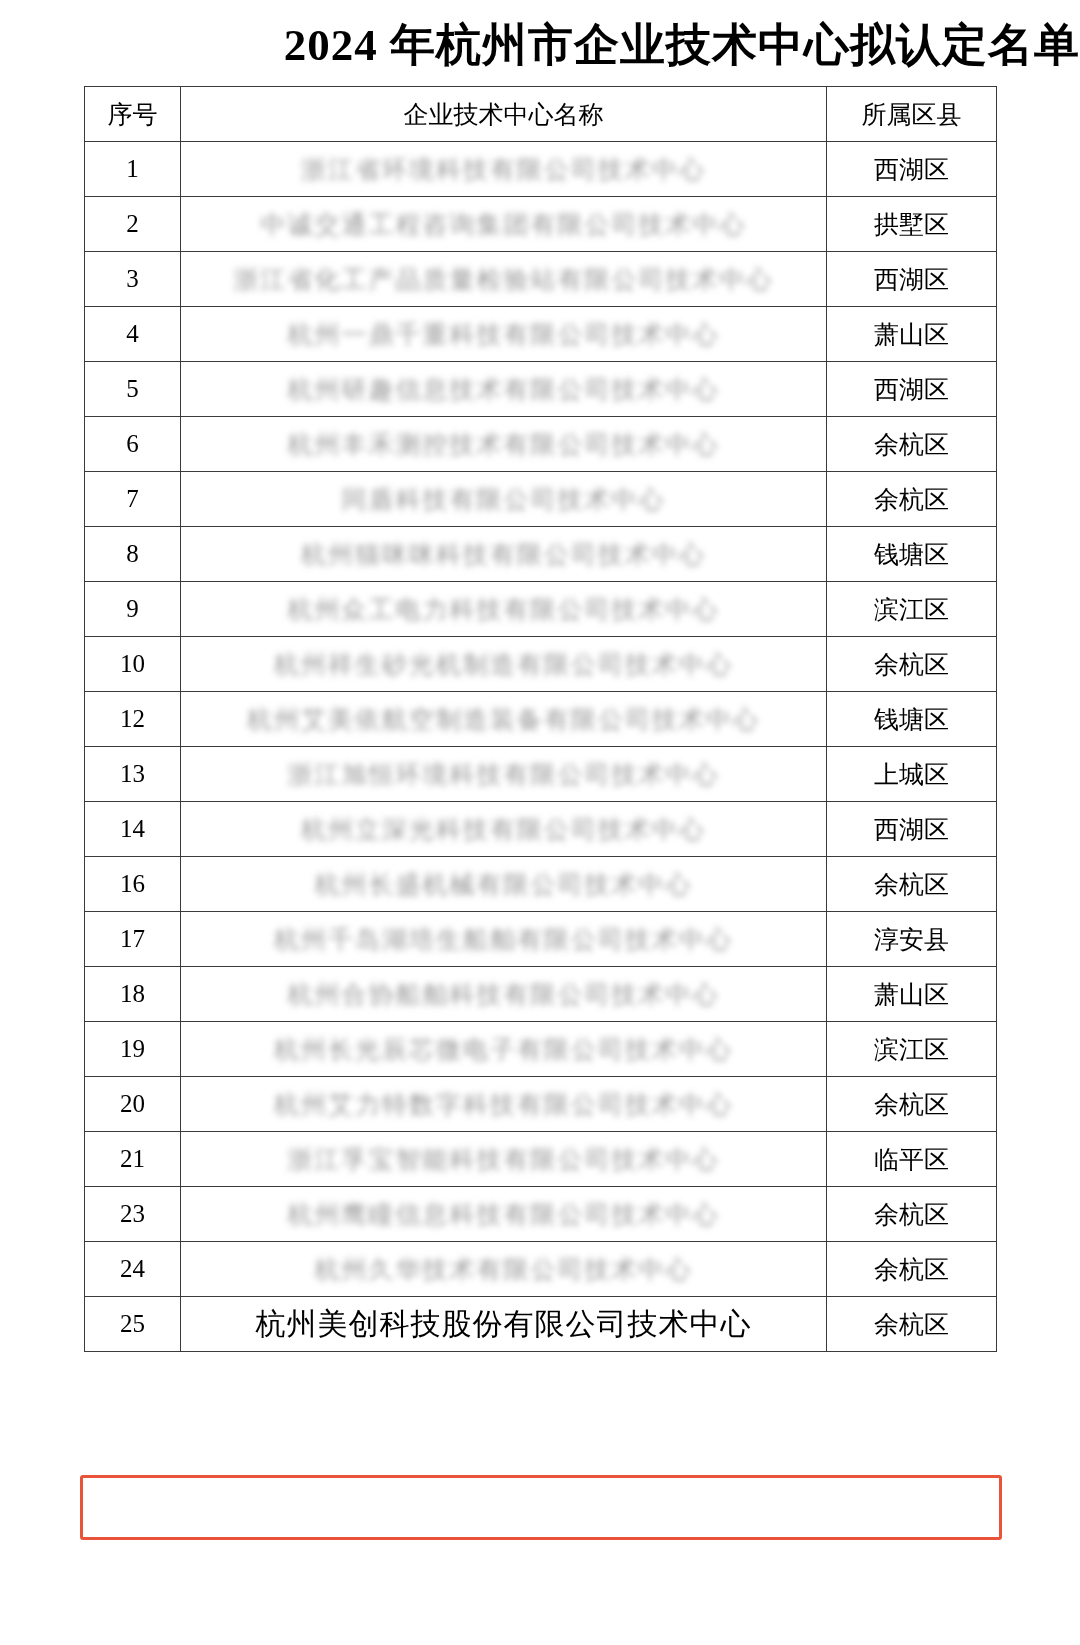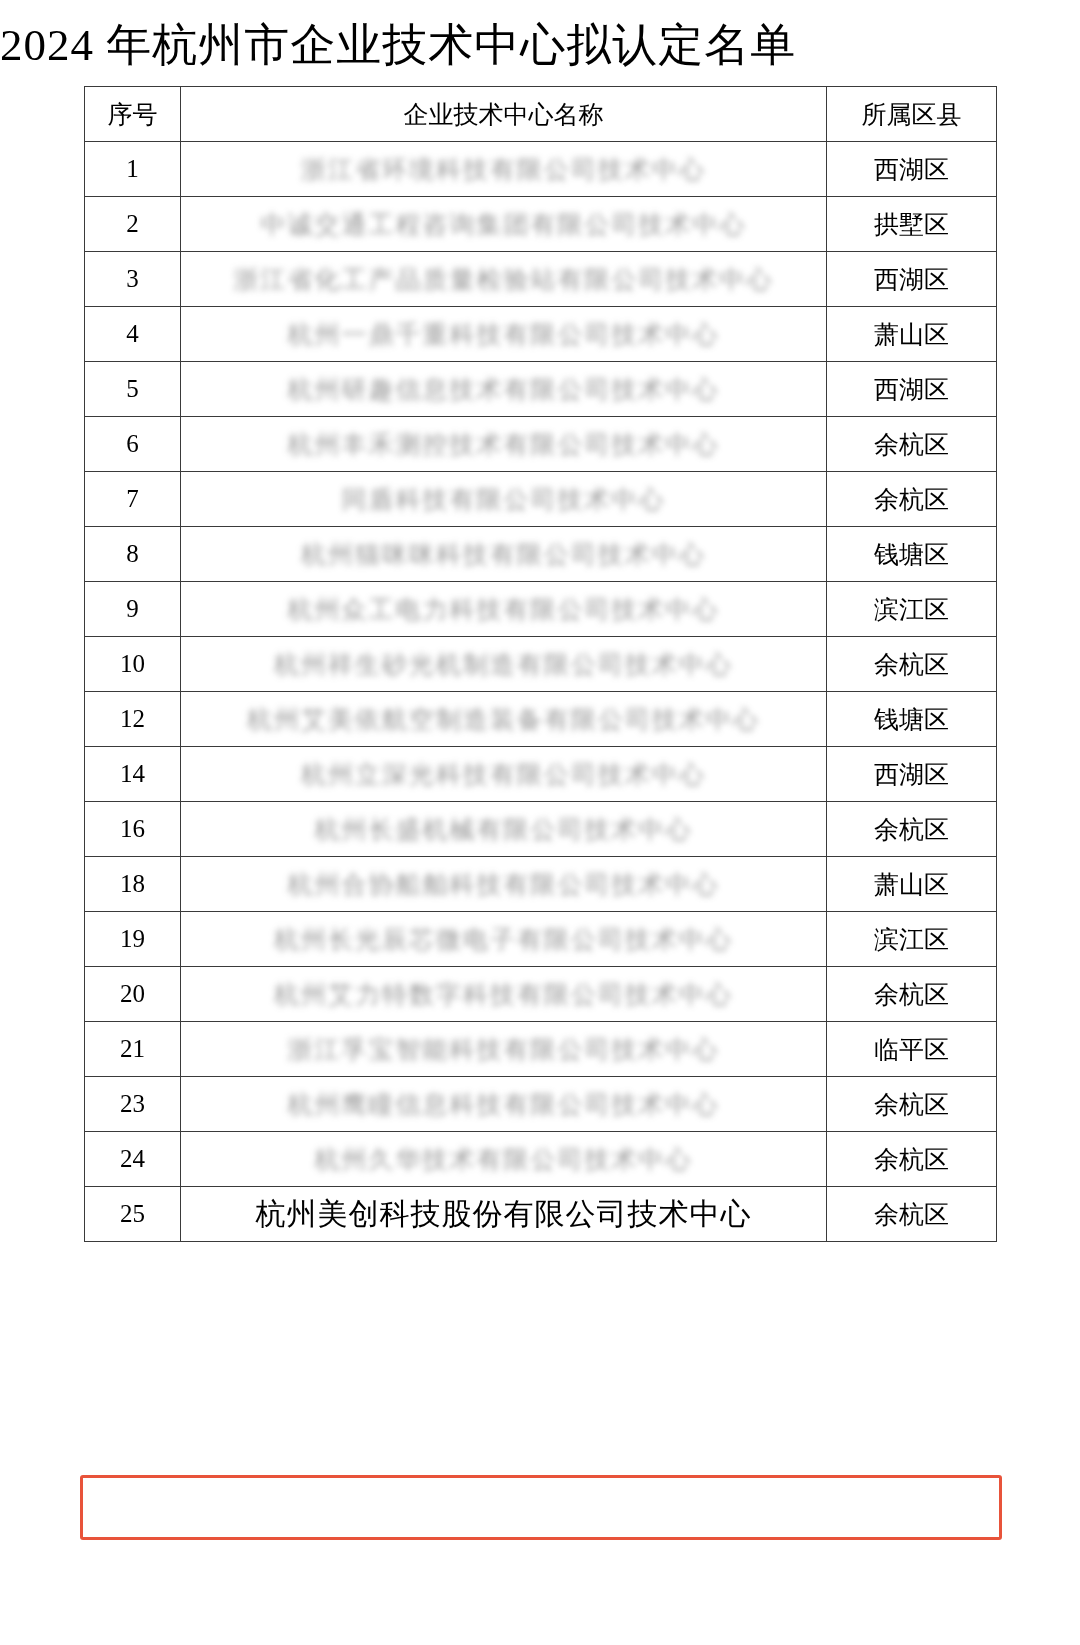--- a/index.html
+++ b/index.html
@@ -15,23 +15,23 @@
     overflow: hidden;
   }
   .page {
     position: relative;
     width: 1080px;
     height: 1645px;
     box-sizing: border-box;
     padding: 0;
   }
   .doc-title {
-    text-align: left;
+    text-align: right;
     font-size: 45px;
-    font-weight: normal;
+    font-weight: bold;
     letter-spacing: 1px;
     margin: 18px 0 14px 0;
     line-height: 1.2;
     font-family: "Liberation Serif", "DejaVu Serif", serif;
     white-space: nowrap;
   }
   .table-wrap {
     width: 912px;
     margin: 0 auto;
   }
@@ -169,28 +169,38 @@
             <td class="num">10</td>
             <td class="name"><span class="redacted">杭州祥生砂光机制造有限公司技术中心</span></td>
             <td class="dist">余杭区</td>
           </tr>
           <tr>
             <td class="num">12</td>
             <td class="name"><span class="redacted">杭州艾美依航空制造装备有限公司技术中心</span></td>
             <td class="dist">钱塘区</td>
           </tr>
           <tr>
+            <td class="num">13</td>
+            <td class="name"><span class="redacted">浙江旭恒环境科技有限公司技术中心</span></td>
+            <td class="dist">上城区</td>
+          </tr>
+          <tr>
             <td class="num">14</td>
             <td class="name"><span class="redacted">杭州立深光科技有限公司技术中心</span></td>
             <td class="dist">西湖区</td>
           </tr>
           <tr>
             <td class="num">16</td>
             <td class="name"><span class="redacted">杭州长盛机械有限公司技术中心</span></td>
             <td class="dist">余杭区</td>
+          </tr>
+          <tr>
+            <td class="num">17</td>
+            <td class="name"><span class="redacted">杭州千岛湖培生船舶有限公司技术中心</span></td>
+            <td class="dist">淳安县</td>
           </tr>
           <tr>
             <td class="num">18</td>
             <td class="name"><span class="redacted">杭州合协船舶科技有限公司技术中心</span></td>
             <td class="dist">萧山区</td>
           </tr>
           <tr>
             <td class="num">19</td>
             <td class="name"><span class="redacted">杭州长光辰芯微电子有限公司技术中心</span></td>
             <td class="dist">滨江区</td>

